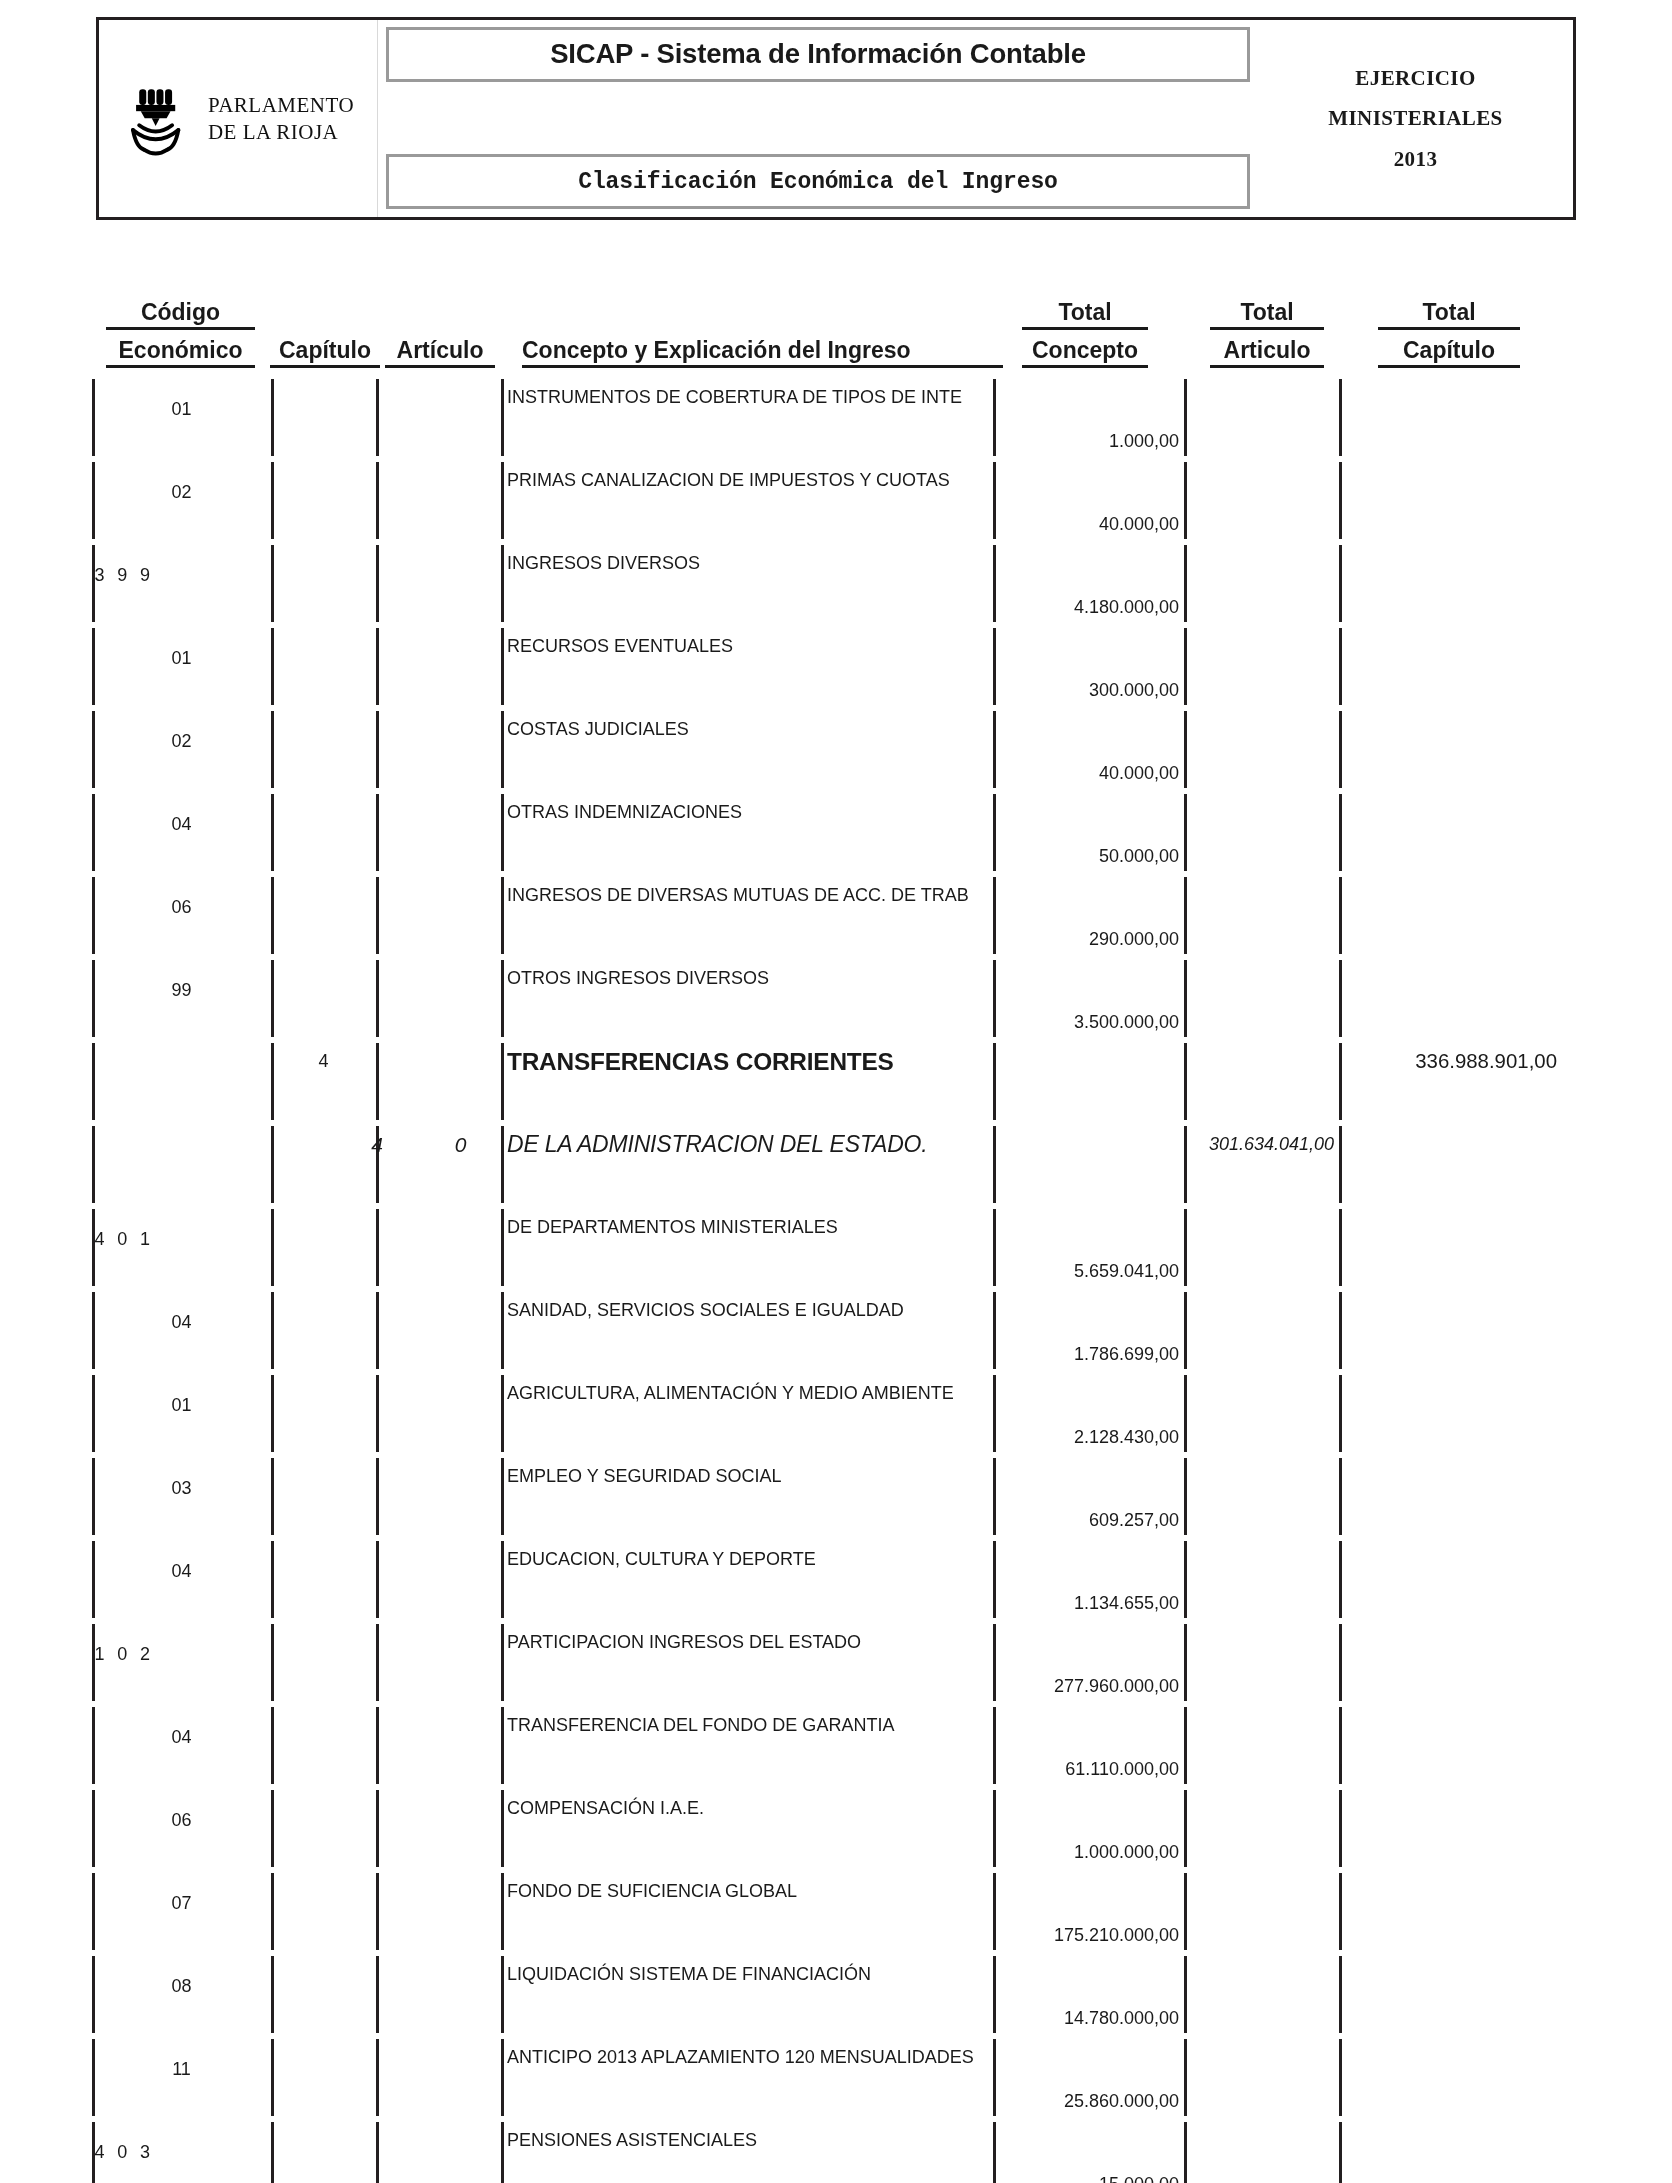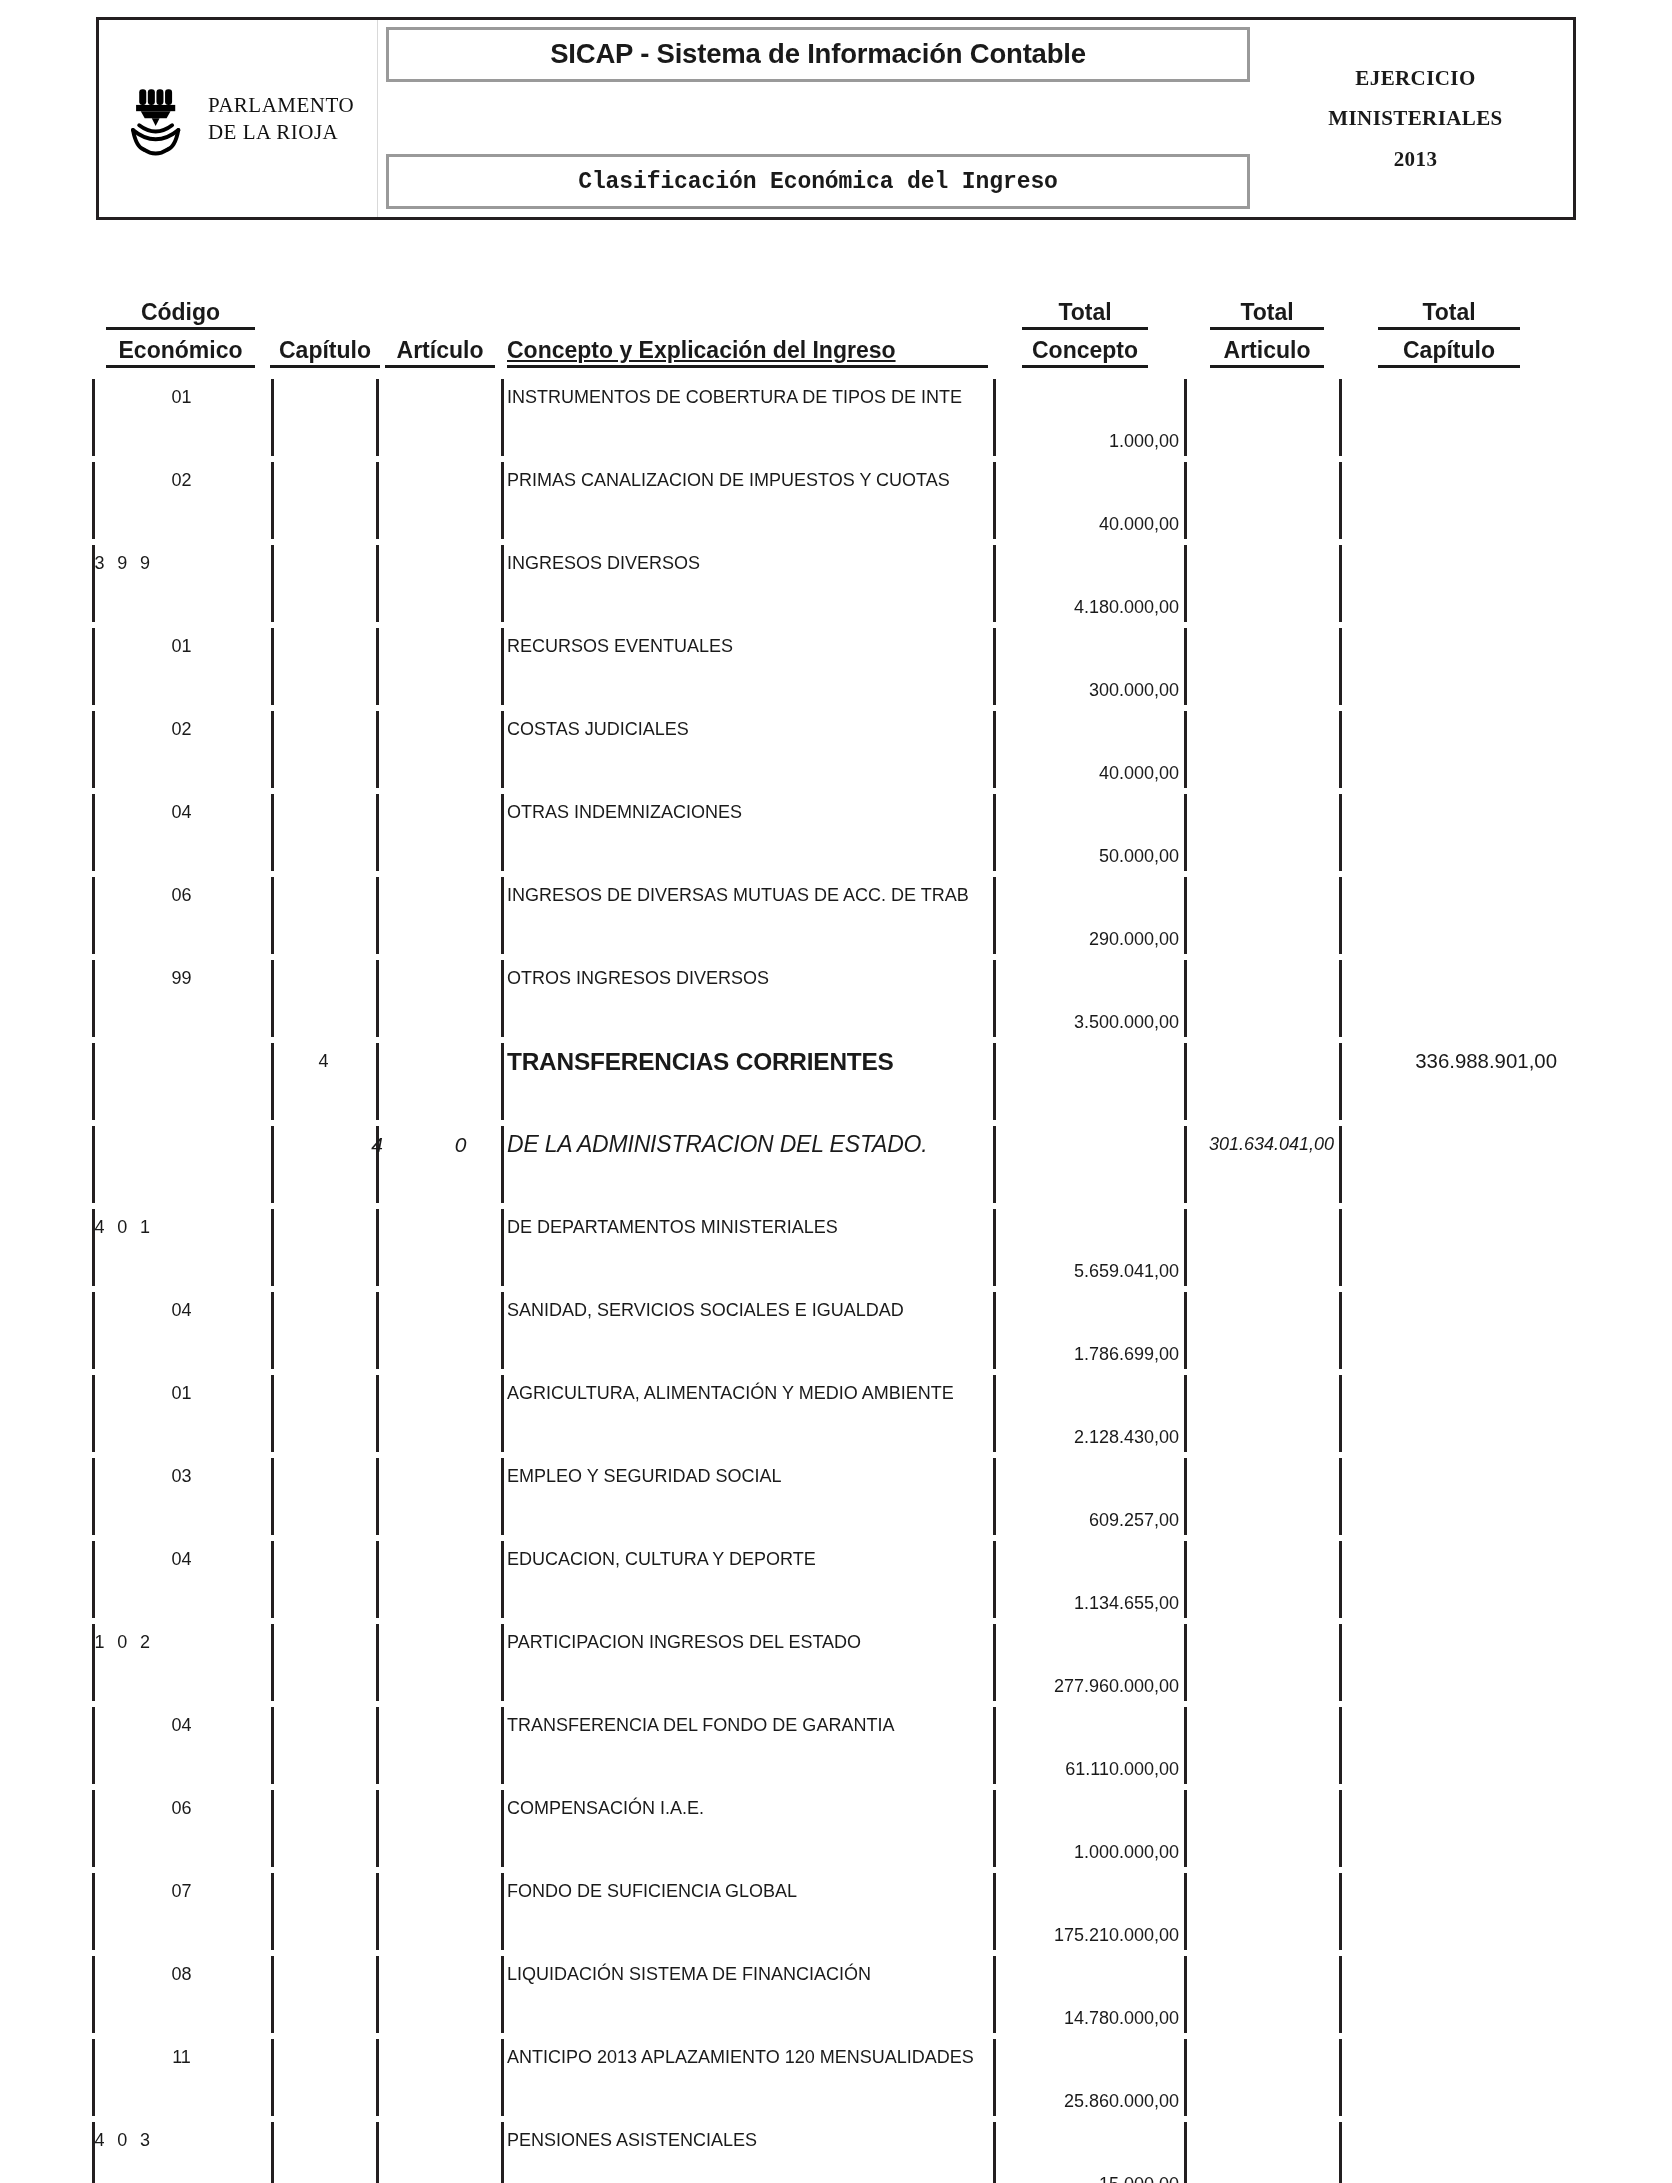--- a/index.html
+++ b/index.html
@@ -132,21 +132,21 @@
     width: 1672px;
     height: 47px;
   }
   .cell {
     position: absolute;
     white-space: nowrap;
     font-size: 18px;
     top: 0;
     line-height: 25px;
   }
-  .c-code     { left: 92px;  width: 179px; text-align: center; }
+  .c-code     { left: 92px;  width: 179px; text-align: center; margin-top: 12px; }
   .c-cap      { left: 271px;  width: 105px; text-align: center; }
   .c-art      { left: 330px;  width: 94px; text-align: center; font-style: italic; font-size: 21px;}
   .c-art2     { left: 425px;  width: 71px;  text-align: center; font-style: italic; font-size: 21px;}
   .c-desc     { left: 507px;  width: 481px; text-align: left; overflow: hidden; }
   .c-tconc    { left: 1000px; width: 179px; text-align: right; margin-top: 44px; }
   .c-tart     { left: 1189px; width: 145px; text-align: right; }
   .c-tcap     { left: 1346px; width: 211px; text-align: right; }
 
   .c-code.code-wide { letter-spacing: 3.9px; text-align: left; padding-left: 2.4px; width: 157px;}
   .lvl-cap { font-size: 24.4px; font-weight: bold; letter-spacing: -0.2px; }
@@ -200,21 +200,21 @@
     <span class="ej-line">MINISTERIALES</span>
     <span class="ej-year">2013</span>
   </div>
 </div>
 
 <div class="colhead">
   <div class="ch" style="left:106px; top:0px; width:149px;">Código</div>
   <div class="ch" style="left:106px; top:38px; width:149px;">Económico</div>
   <div class="ch" style="left:270px; top:38px; width:110px;">Capítulo</div>
   <div class="ch" style="left:385px; top:38px; width:110px;">Artículo</div>
-  <div class="ch" style="left:507px; top:38px; width:481px; text-align:left;text-decoration:underline;">Concepto y Explicación del Ingreso</div>
+  <div class="ch" style="left:522px; top:38px; width:481px; text-align:left;">Concepto y Explicación del Ingreso</div>
   <div class="ch" style="left:1022px; top:0px; width:126px;">Total</div>
   <div class="ch" style="left:1022px; top:38px; width:126px;">Concepto</div>
   <div class="ch" style="left:1210px; top:0px; width:114px;">Total</div>
   <div class="ch" style="left:1210px; top:38px; width:114px;">Articulo</div>
   <div class="ch" style="left:1378px; top:0px; width:142px;">Total</div>
   <div class="ch" style="left:1378px; top:38px; width:142px;">Capítulo</div>
 </div>
 
 <div id="table-body">
     <div class="rule" style="left: 92px; top: 379px; height: 77px;"></div>

